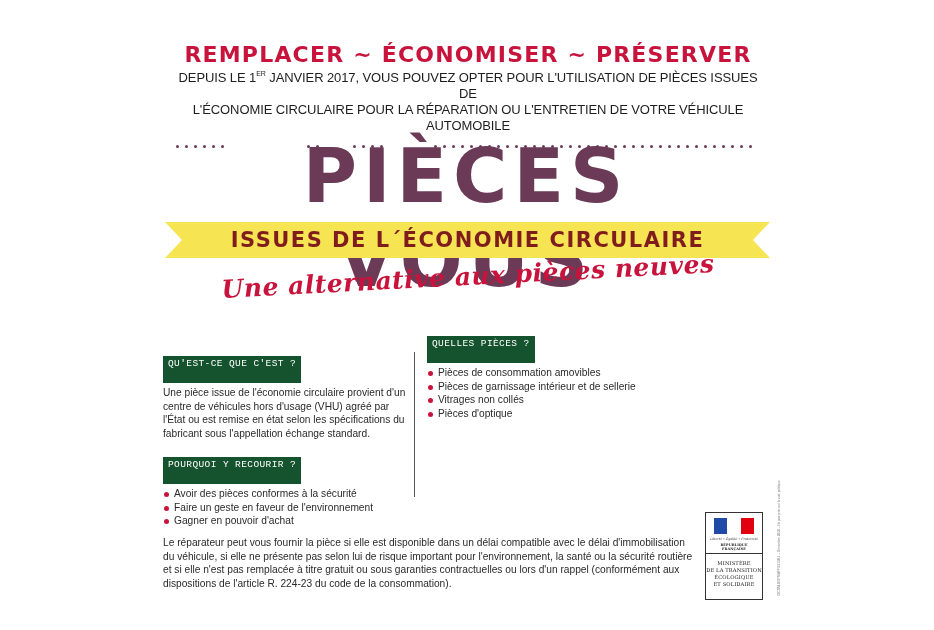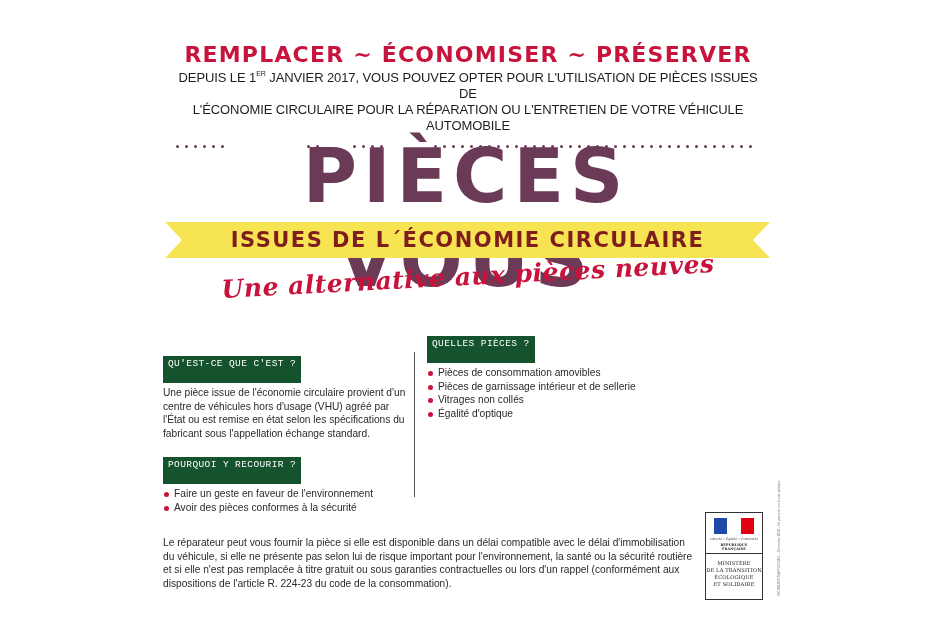--- a/index.html
+++ b/index.html
@@ -70,34 +70,35 @@
 </div>
 
 <div class="subtitle">Une alternative aux pièces neuves</div>
 
 <div class="col-left">
   <div class="section-label">QU'EST-CE QUE C'EST ?</div>
   <p class="para">Une pièce issue de l'économie circulaire provient d'un centre de véhicules hors d'usage (VHU) agréé par l'État ou est remise en état selon les spécifications du fabricant sous l'appellation échange standard.</p>
   <div style="height:12px"></div>
   <div class="section-label">POURQUOI Y RECOURIR ?</div>
   <ul class="bullets">
+    <li>Avoir des pièces conformes à la sécurité</li>
     <li>Faire un geste en faveur de l'environnement</li>
-    <li>Avoir des pièces conformes à la sécurité</li>
+    <li>Gagner en pouvoir d'achat</li>
   </ul>
 </div>
 
 <div class="divider"></div>
 
 <div class="col-right">
   <div class="section-label">QUELLES PIÈCES ?</div>
   <ul class="bullets">
     <li>Pièces de consommation amovibles</li>
     <li>Pièces de garnissage intérieur et de sellerie</li>
     <li>Vitrages non collés</li>
-    <li>Égalité d'optique</li>
+    <li>Pièces d'optique</li>
   </ul>
 </div>
 
 <div class="footer-text">Le réparateur peut vous fournir la pièce si elle est disponible dans un délai compatible avec le délai d'immobilisation du véhicule, si elle ne présente pas selon lui de risque important pour l'environnement, la santé ou la sécurité routière et si elle n'est pas remplacée à titre gratuit ou sous garanties contractuelles ou lors d'un rappel (conformément aux dispositions de l'article R. 224-23 du code de la consommation).</div>
 
 <div class="logo">
   <div class="flag-box">
     <div class="flag">
         <div class="b"></div>
         <div class="w"></div>

